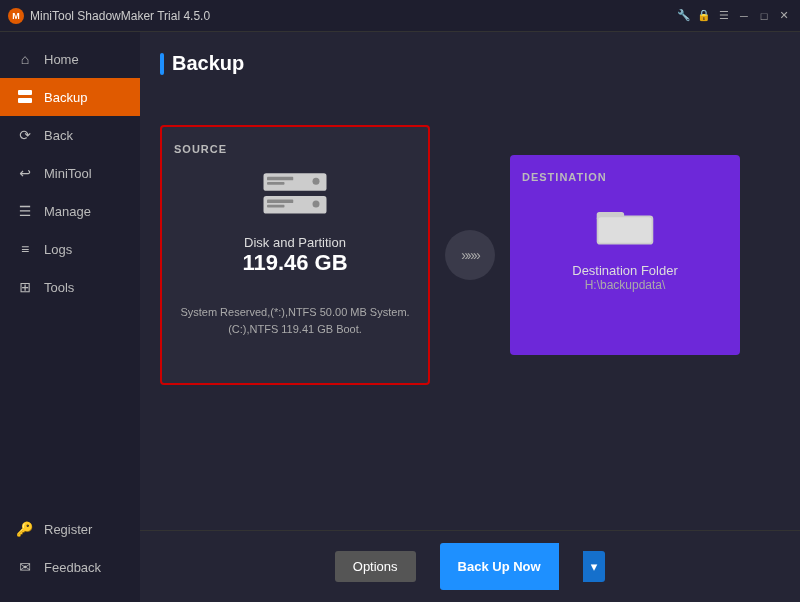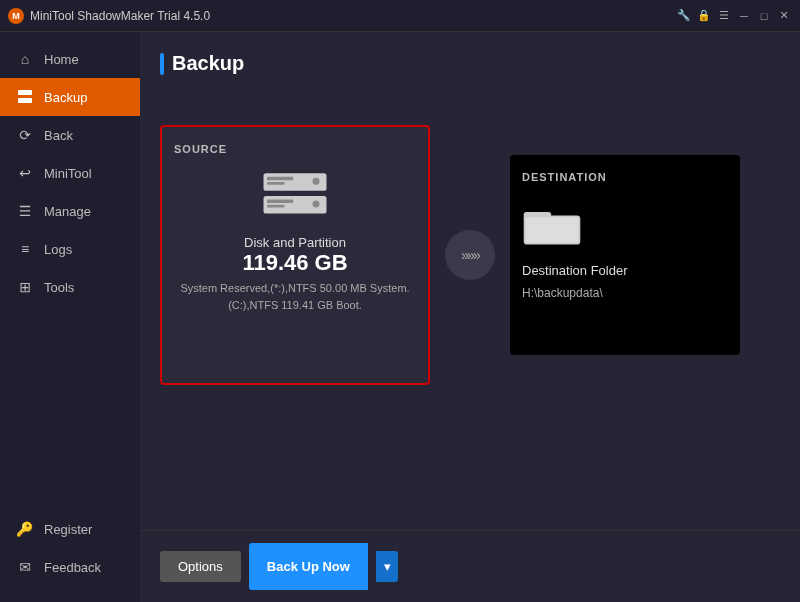--- a/index.html
+++ b/index.html
@@ -159,21 +159,21 @@
     }
     .card-title {
       color: #ddd;
       font-size: 13px;
       margin-bottom: 0;
     }
     .card-size {
       color: #fff;
       font-size: 22px;
       font-weight: 600;
-      margin-bottom: 4px;
+      margin-bottom: 28px;
     }
     .card-details {
       color: #aaa;
       font-size: 11px;
       text-align: center;
       line-height: 1.5;
     }
 
     
     .arrow-area {
@@ -193,58 +193,57 @@
       justify-content: center;
       cursor: pointer;
       color: #888;
       font-size: 18px;
     }
 
     
     .dest-card {
       width: 230px;
       min-height: 200px;
-      background: #000000;
+      background: #6d28d9;
       border-radius: 4px;
       display: flex;
       flex-direction: column;
-      align-items: flex-start;
+      align-items: center;
       padding: 16px 12px;
       flex-shrink: 0;
     }
     .folder-icon {
       width: 60px;
       height: 50px;
       margin-bottom: 14px;
     }
     .dest-title {
       color: #ddd;
       font-size: 13px;
-      margin-bottom: 8px;
     }
     .dest-size {
       color: #fff;
       font-size: 18px;
       font-weight: 600;
       margin-bottom: 8px;
       text-align: center;
     }
     .dest-path {
       color: #aaa;
       font-size: 12px;
     }
 
     
     .bottom-bar {
       display: flex;
-      justify-content: flex-start;
+      justify-content: center;
       align-items: center;
       padding: 12px 20px;
       background: #252535;
-      gap: 8px;
+      gap: 24px;
       flex-shrink: 0;
       border-top: 1px solid #333;
     }
     .btn-options {
       padding: 8px 18px;
       background: #555;
       color: #fff;
       font-size: 13px;
       border: none;
       border-radius: 3px;

